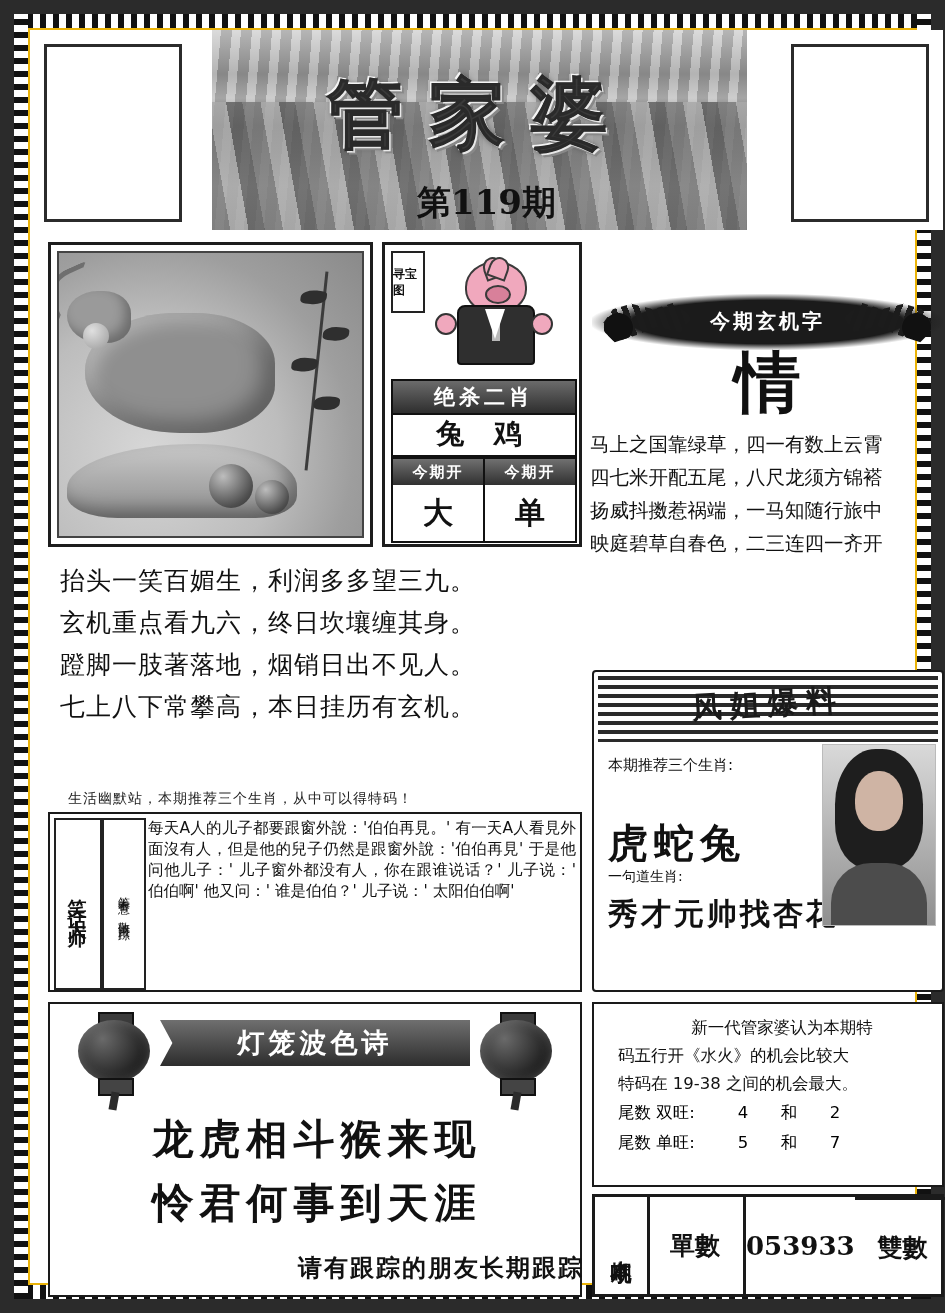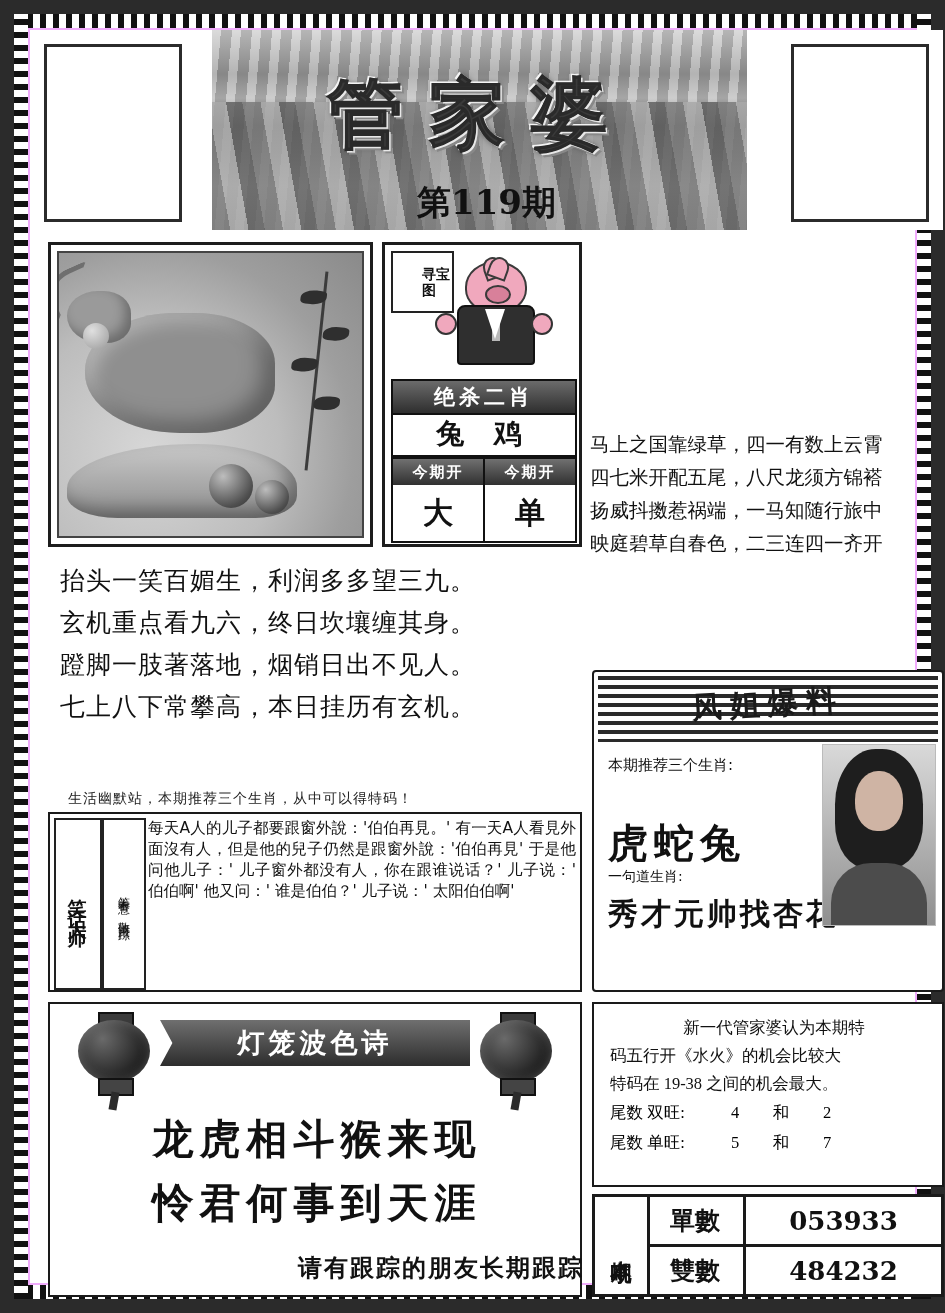--- a/index.html
+++ b/index.html
@@ -6,21 +6,21 @@
   body{
     width:945px;height:1313px;
     background:#ffffff;
     font-family:"DejaVu Sans","Liberation Sans",sans-serif;
     position:relative;
     overflow:hidden;
   }
   
   .page{
     position:absolute;inset:0;
-    background:#f0abfc;
+    background:#eab308;
     border:14px solid #2b2b2b;
     box-sizing:border-box;
   }
   .page::before{
     content:"";
     position:absolute;inset:0;
     border:4px solid #ffffff;
     pointer-events:none;
   }
   .rope{
@@ -133,21 +133,21 @@
   .ball{
     position:absolute;border-radius:50%;
     background:radial-gradient(circle at 32% 28%,#bdbdbd,#4f4f4f 70%,#2f2f2f);
   }
 
   
   .pig-box{left:352px;top:212px;width:200px;height:305px;border:3px solid #1d1d1d;}
   .seek-tag{
     position:absolute;left:6px;top:6px;width:30px;height:58px;
     border:2px solid #222;display:flex;flex-direction:column;align-items:center;
-    justify-content:center;font-size:14px;line-height:16px;font-weight:bold;color:#111;padding-left:29px;
+    justify-content:center;font-size:12px;line-height:16px;font-weight:bold;color:#111;
   }
   .pig{
     position:absolute;left:62px;top:16px;width:94px;height:110px;
   }
   .pig-head{
     position:absolute;left:18px;top:0;width:58px;height:48px;border-radius:50% 50% 45% 45%;
     background:#f0a8bd;border:2px solid #3a3a3a;
   }
   .pig-head::after{
     content:"";position:absolute;left:18px;top:22px;width:22px;height:15px;border-radius:50%;
@@ -337,38 +337,38 @@
     position:absolute;left:0;top:248px;width:534px;text-align:right;
     font-size:24px;font-weight:bold;color:#111;letter-spacing:2px;
     font-family:"DejaVu Serif","Liberation Serif",serif;
   }
 
   
   .info-box{left:562px;top:972px;width:352px;height:185px;border:2px solid #1a1a1a;}
   .info-box p{
     margin:0;font-size:16.5px;line-height:28px;color:#111;
   }
-  .info-pad{position:absolute;left:16px;top:10px;width:328px;font-family:Liberation Serif, serif;}
+  .info-pad{position:absolute;left:24px;top:10px;width:328px;}
   .info-center{text-align:center;}
   .tail-row{display:flex;align-items:center;font-size:16.5px;line-height:30px;}
   .tail-row .lbl{width:96px;}
   .tail-row .v1{width:58px;text-align:center;}
   .tail-row .mid{width:34px;text-align:center;}
   .tail-row .v2{width:58px;text-align:center;}
 
   .num-box{left:562px;top:1164px;width:352px;height:103px;border:3px solid #1a1a1a;}
   .num-left{
     position:absolute;left:0;top:0;width:52px;height:100%;
     border-right:3px solid #1a1a1a;display:flex;align-items:center;justify-content:center;
   }
   .num-left span{
     font-size:21px;font-weight:bold;color:#111;line-height:24px;
     writing-mode:vertical-rl;letter-spacing:1px;
   }
-  .num-rows{position:absolute;left:52px;top:0;right:0;bottom:0;display:flex;flex-direction:column;}
+  .num-rows{position:absolute;left:52px;top:0;right:0;bottom:0;display:flex;flex-direction:row;}
   .num-row{flex:1;display:flex;align-items:center;}
   .num-row+.num-row{border-top:3px solid #1a1a1a;}
   .num-key{
     width:96px;text-align:center;font-size:25px;font-weight:bold;color:#111;
     border-right:3px solid #1a1a1a;height:100%;display:flex;align-items:center;justify-content:center;
     font-family:"DejaVu Serif","Liberation Serif",serif;
   }
   .num-vals{
     flex:1;display:flex;align-items:center;justify-content:center;
     font-size:26px;font-weight:bold;color:#111;
@@ -432,20 +432,28 @@
           <div class="mini-h">今期开</div>
           <div class="mini-v">大</div>
         </div>
         <div class="mini-col">
           <div class="mini-h">今期开</div>
           <div class="mini-v">单</div>
         </div>
       </div>
     </div>
 
+    <div class="xuanji" style="position:absolute;">
+      <div class="dragon-bar">
+        <div class="dragon l"></div>
+        <div class="dragon r"></div>
+        <div class="txt">今期玄机字</div>
+      </div>
+      <div class="qing">情</div>
+    </div>
 
     <div class="poem-right">
       <div>马上之国靠绿草，四一有数上云霄</div>
       <div>四七米开配五尾，八尺龙须方锦褡</div>
       <div>扬威抖擞惹祸端，一马知随行旅中</div>
       <div>映庭碧草自春色，二三连四一齐开</div>
     </div>
 
     <div class="poem-main">
       <div>抬头一笑百媚生，利润多多望三九。</div>

